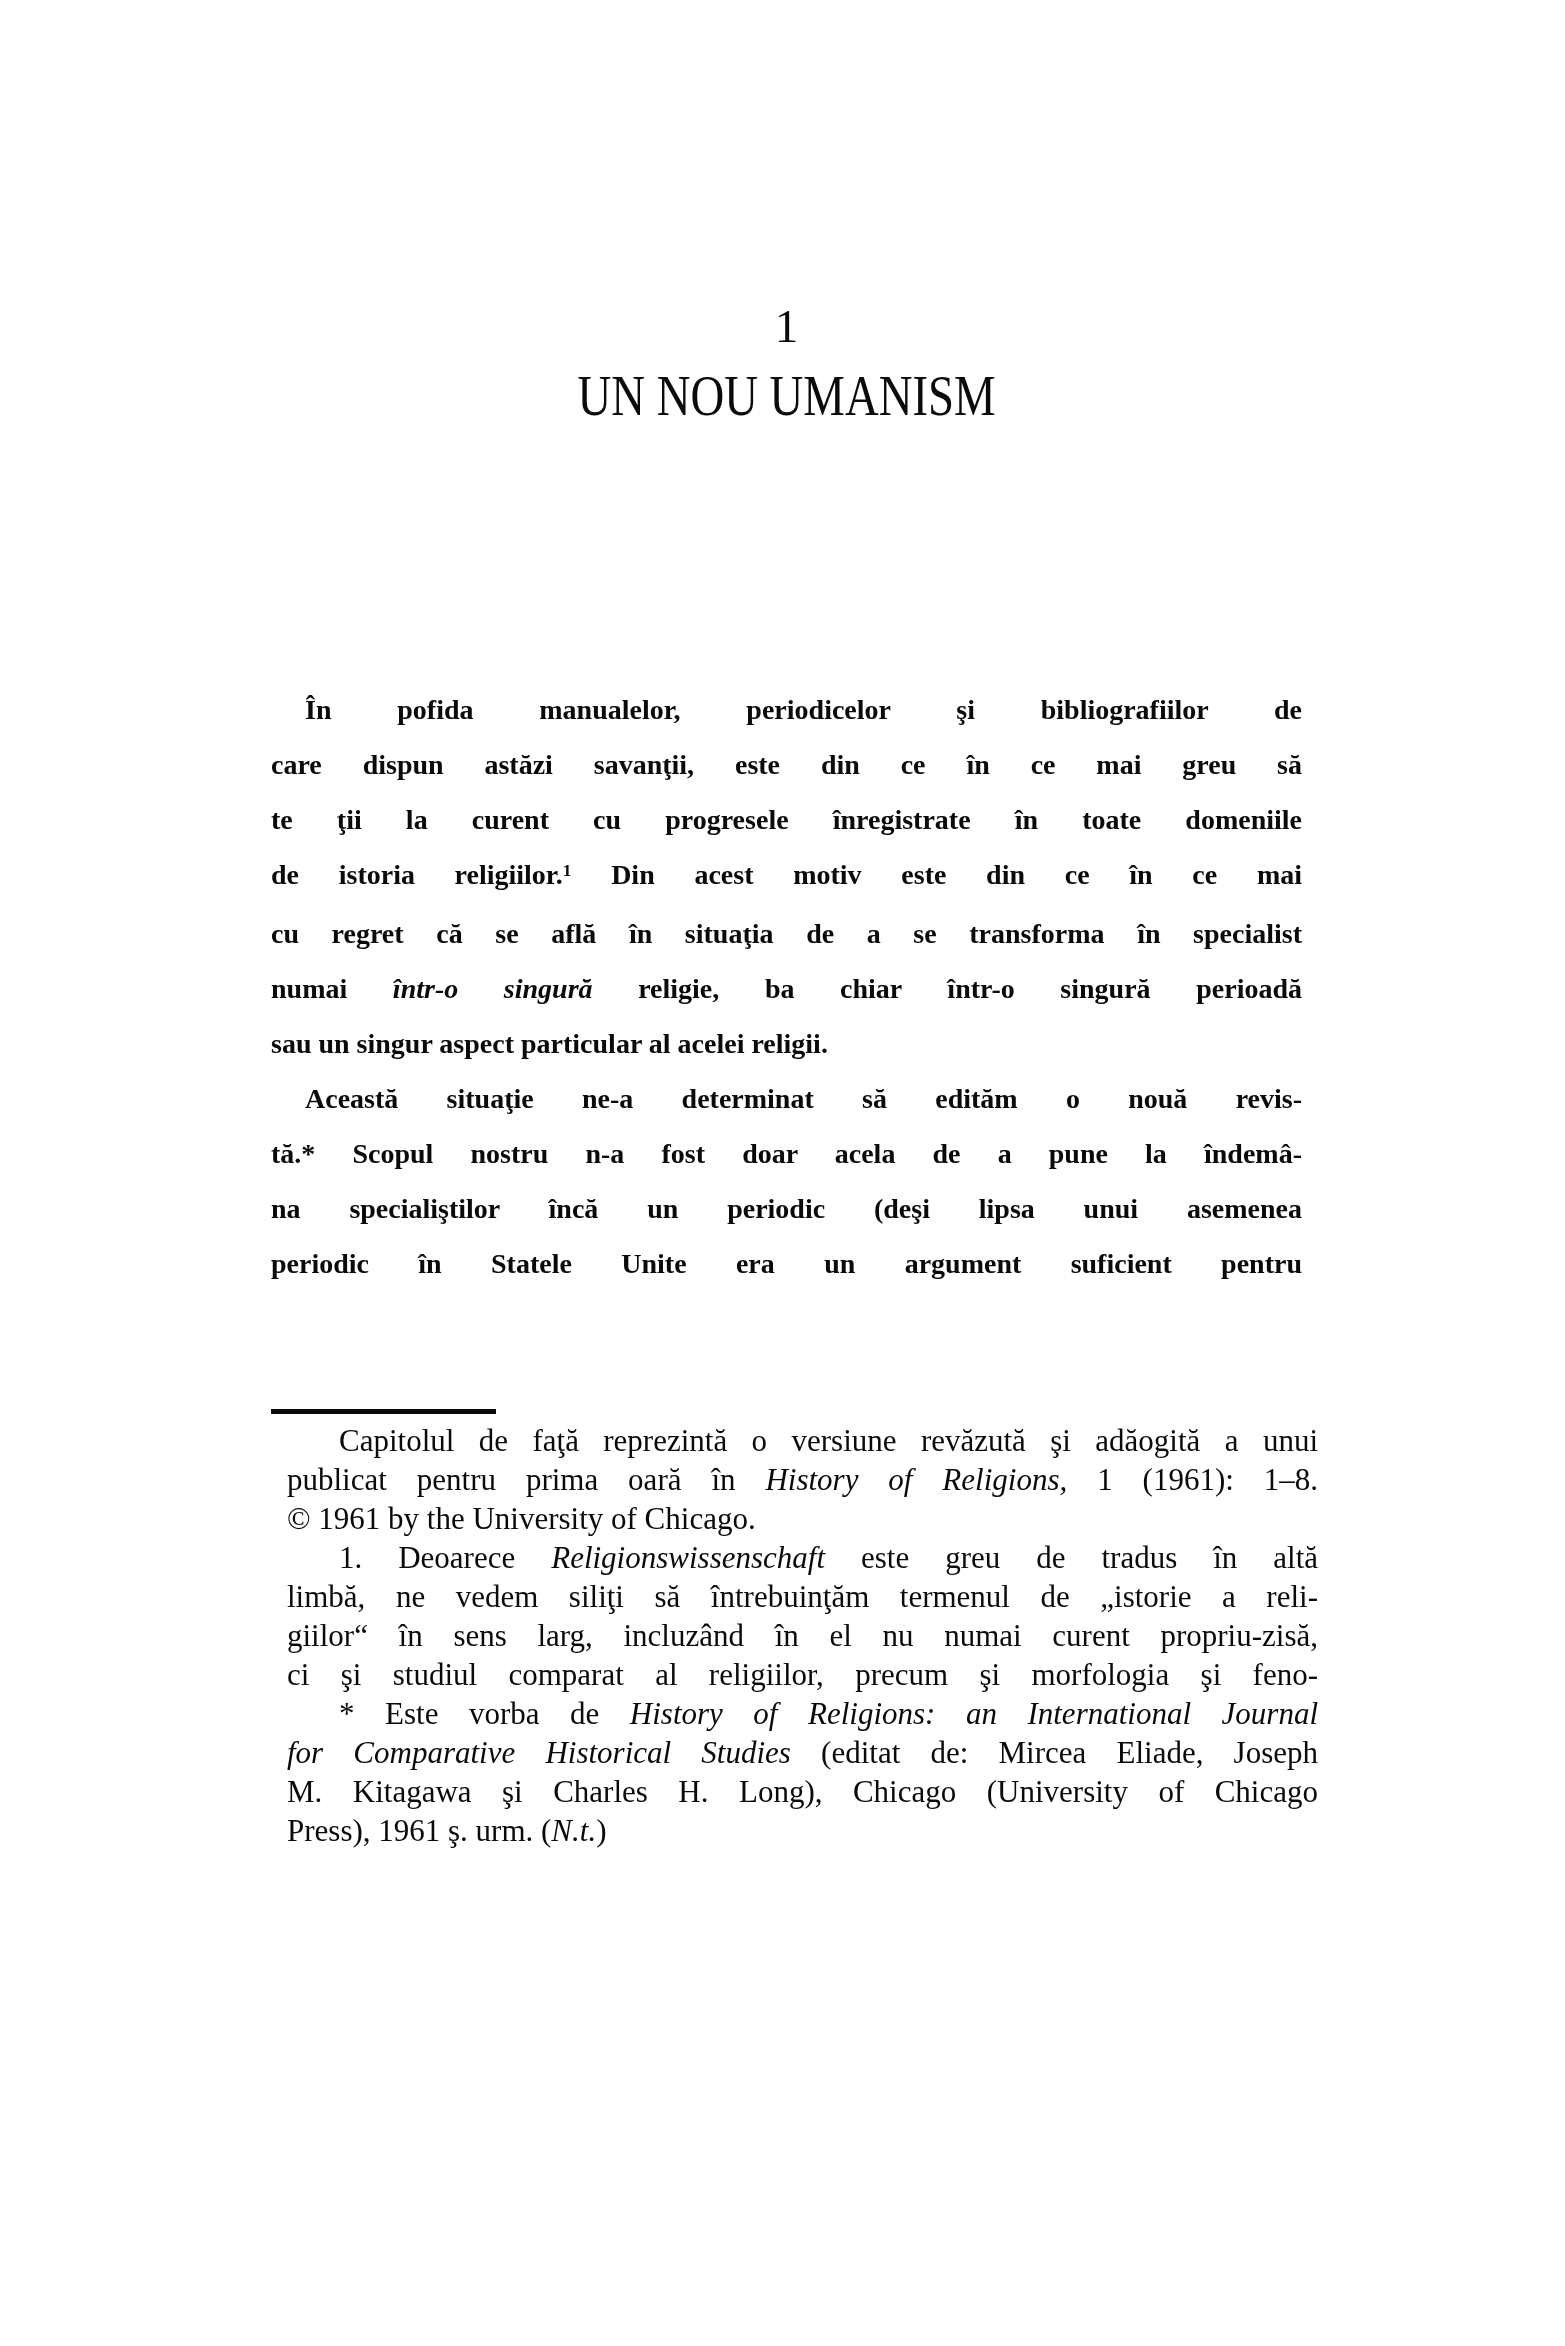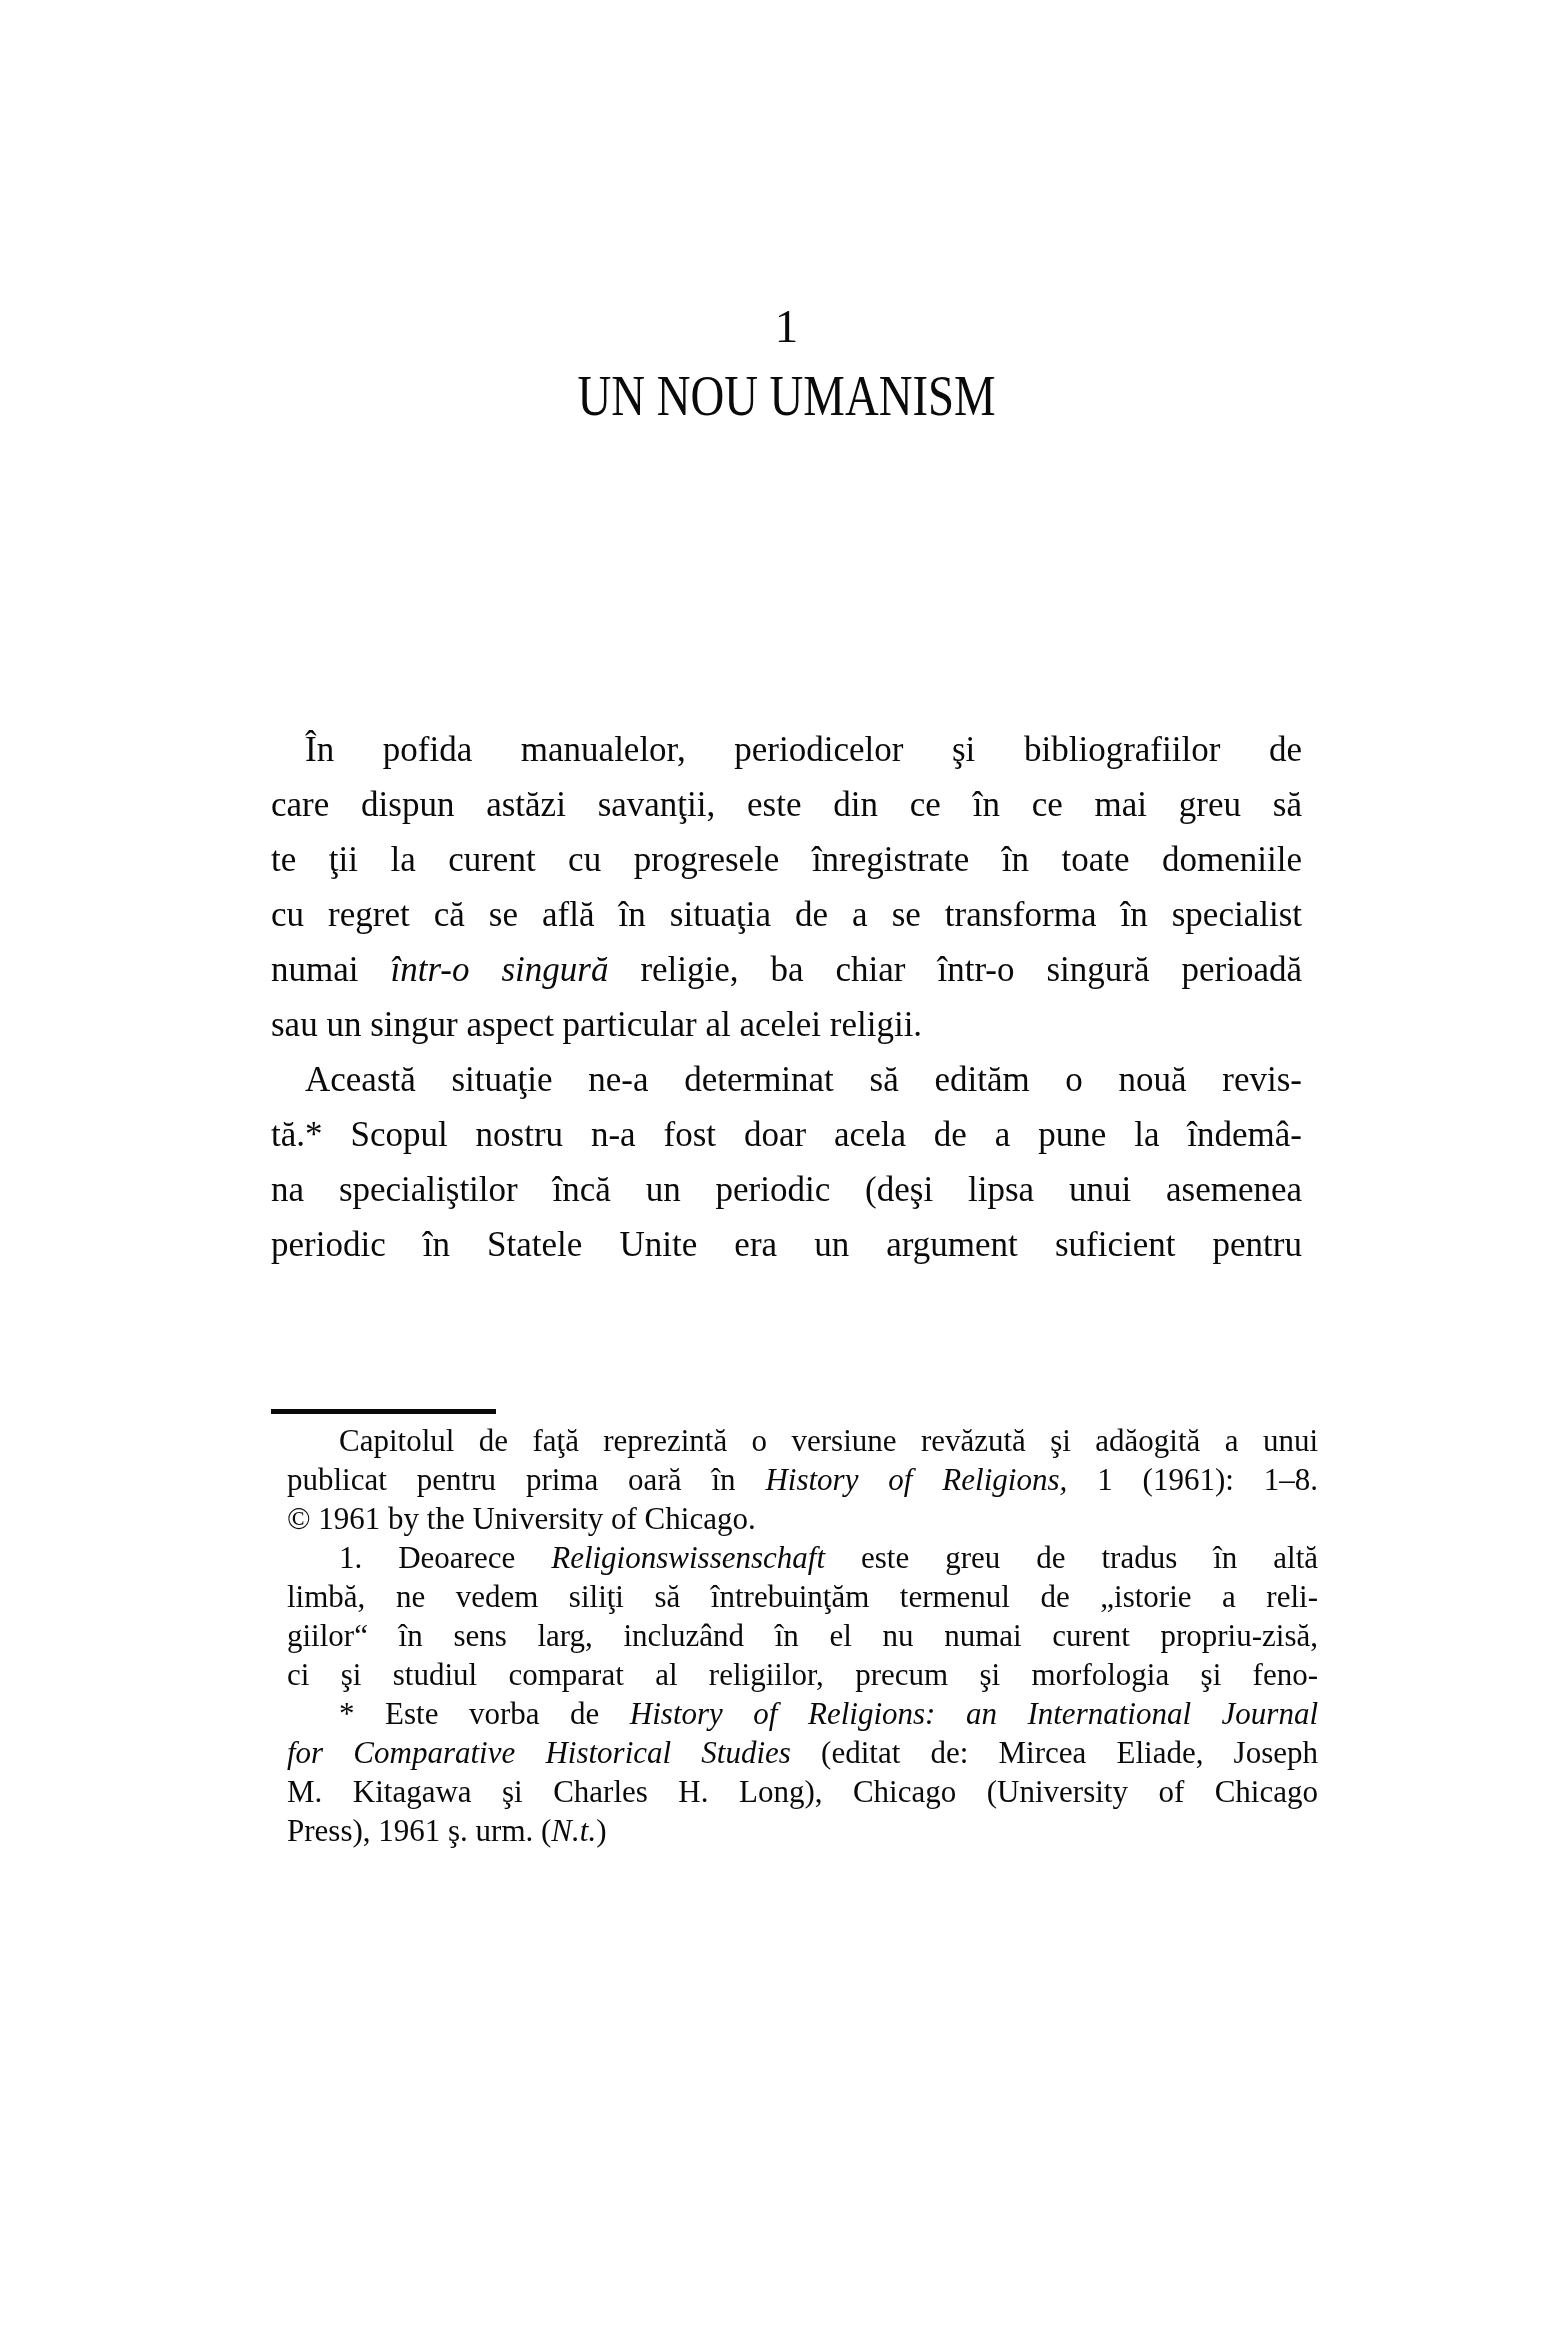--- a/index.html
+++ b/index.html
@@ -16,22 +16,22 @@
     position:absolute;top:303px;left:271px;width:1031px;
     text-align:center;font-size:47px;line-height:47px;
   }
   .chapter-title{
     position:absolute;top:367px;left:271px;width:1031px;
     text-align:center;font-size:57px;line-height:57px;
     transform:scaleX(0.82);transform-origin:center;
     white-space:nowrap;
   }
   .body-text{
-    position:absolute;top:722px;left:271px;width:1031px;
-    font-size:35px;line-height:55px;
+    position:absolute;top:682px;left:271px;width:1031px;
+    font-size:28px;line-height:55px;font-weight:bold;
   }
   .footnote-separator{
     position:absolute;top:1409px;left:271px;
     width:225px;height:4.7px;background:#0a0a0a;
   }
   .footnotes{
     position:absolute;top:1421px;left:271px;width:1031px;
     font-size:31px;line-height:39px;margin-left:16px;
   }
   .line{white-space:normal;text-align:left;}
@@ -47,20 +47,21 @@
 <div class="page">
 
   <div class="chapter-number">1</div>
 
   <div class="chapter-title">UN NOU UMANISM</div>
 
   <div class="body-text">
       <div class="line j ind"><span>În pofida manualelor, periodicelor şi bibliografiilor de</span></div>
       <div class="line j"><span>care dispun astăzi savanţii, este din ce în ce mai greu să</span></div>
       <div class="line j"><span>te ţii la curent cu progresele înregistrate în toate domeniile</span></div>
+      <div class="line j"><span>de istoria religiilor.</span><span class="sup">1</span><span> Din acest motiv este din ce în ce mai</span></div>
       <div class="line j"><span>cu regret că se află în situaţia de a se transforma în specialist</span></div>
       <div class="line j"><span>numai </span><span class="it">într-o singură</span><span> religie, ba chiar într-o singură perioadă</span></div>
       <div class="line"><span>sau un singur aspect particular al acelei religii.</span></div>
       <div class="line j ind"><span>Această situaţie ne-a determinat să edităm o nouă revis-</span></div>
       <div class="line j"><span>tă.* Scopul nostru n-a fost doar acela de a pune la îndemâ-</span></div>
       <div class="line j"><span>na specialiştilor încă un periodic (deşi lipsa unui asemenea</span></div>
       <div class="line j"><span>periodic în Statele Unite era un argument suficient pentru</span></div>
     </div>
 
   <div class="footnote-separator"></div>

